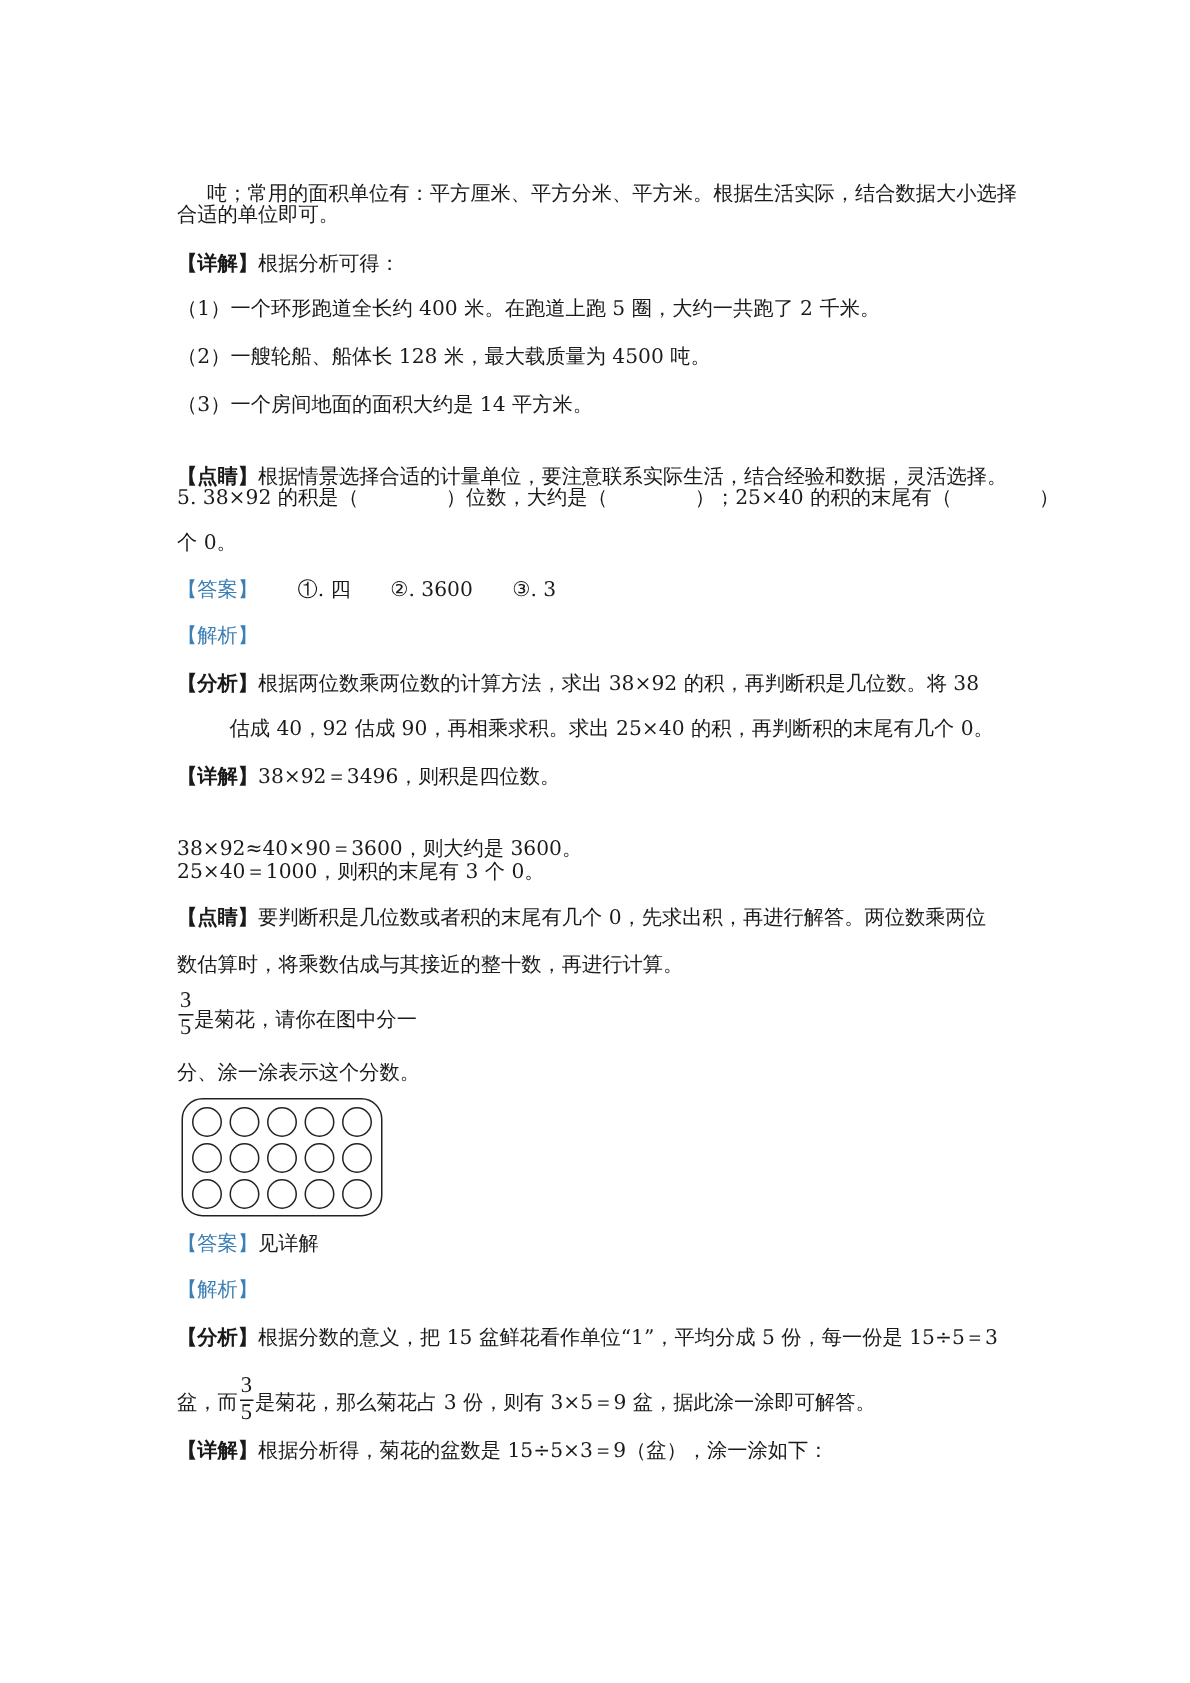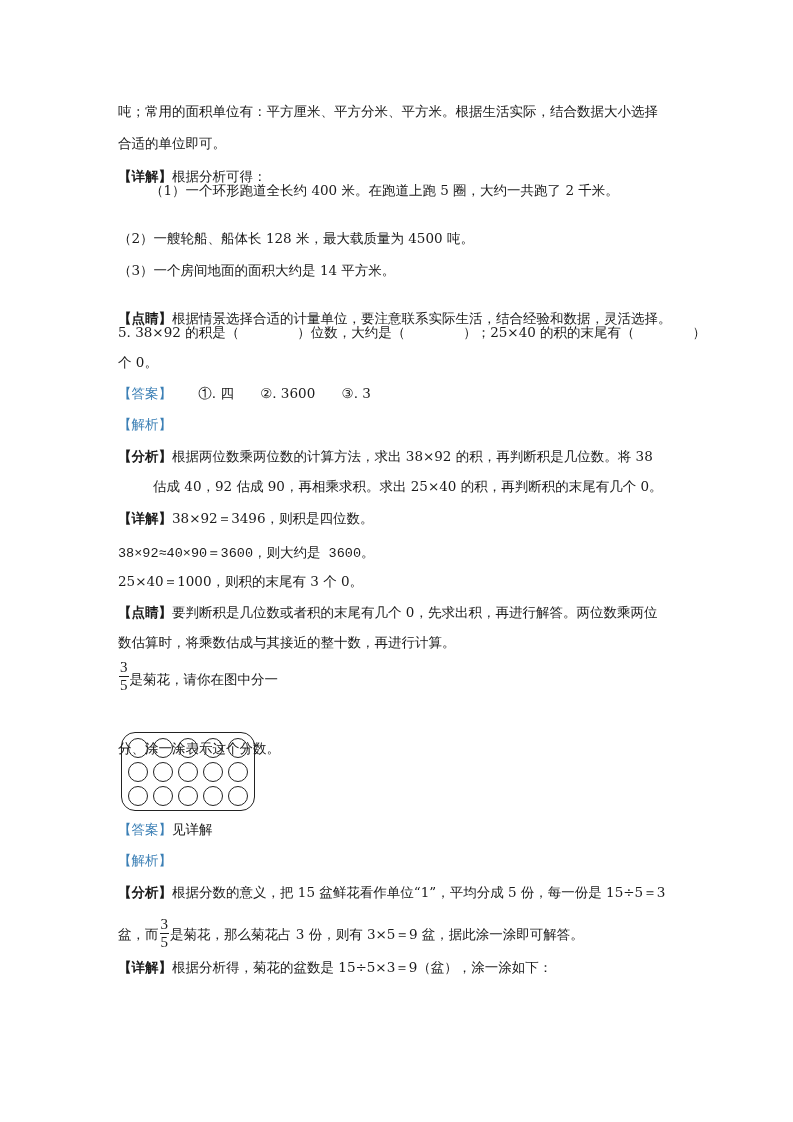--- a/index.html
+++ b/index.html
@@ -15,27 +15,27 @@
   .gap { display: inline-block; }
   .figure { position: absolute; left: 121px; top: 732px; width: 134px; height: 79px; border: 1.5px solid #222;
             border-radius: 14px; box-sizing: border-box; }
   .circ { position: absolute; width: 20px; height: 20px; border: 1.2px solid #222; border-radius: 50%; box-sizing: border-box; }
 </style>
 </head>
 <body>
 
 <div>
 
-  <div class="line" style="top:101px;">吨；常用的面积单位有：平方厘米、平方分米、平方米。根据生活实际，结合数据大小选择</div>
+  <div class="line" style="top:119px;margin-left:20px;">吨；常用的面积单位有：平方厘米、平方分米、平方米。根据生活实际，结合数据大小选择</div>
   <div class="line" style="top:133px;">合适的单位即可。</div>
 
   <div class="line" style="top:166px;">
     <span class="bold">【详解】</span><span>根据分析可得：</span>
   </div>
-  <div class="line" style="top:180px;margin-left:32px;">（1）一个环形跑道全长约 400 米。在跑道上跑 5 圈，大约一共跑了 2 千米。</div>
+  <div class="line" style="top:196px;">（1）一个环形跑道全长约 400 米。在跑道上跑 5 圈，大约一共跑了 2 千米。</div>
   <div class="line" style="top:228px;">（2）一艘轮船、船体长 128 米，最大载质量为 4500 吨。</div>
   <div class="line" style="top:260px;">（3）一个房间地面的面积大约是 14 平方米。</div>
   <div class="line" style="top:308px;">
     <span class="bold">【点睛】</span><span>根据情景选择合适的计量单位，要注意联系实际生活，结合经验和数据，灵活选择。</span>
   </div>
 
   <div class="line" style="top:322px;">
     <span>5. 38×92 的积是（</span><span class="gap" style="width:58px;"></span><span>）位数，大约是（</span><span class="gap" style="width:58px;"></span><span>）；25×40 的积的末尾有（</span><span class="gap" style="width:58px;"></span><span>）</span>
   </div>
   <div class="line" style="top:352px;text-align:center;">个 0。</div>
@@ -47,31 +47,31 @@
     <span style="display:inline-block;width:22px;"></span><span>③. 3</span>
   </div>
   <div class="line blue" style="top:414px;">【解析】</div>
   <div class="line" style="top:446px;">
     <span class="bold">【分析】</span><span>根据两位数乘两位数的计算方法，求出 38×92 的积，再判断积是几位数。将 38</span>
   </div>
   <div class="line" style="top:476px;margin-left:35px;">估成 40，92 估成 90，再相乘求积。求出 25×40 的积，再判断积的末尾有几个 0。</div>
   <div class="line" style="top:508px;">
     <span class="bold">【详解】</span><span>38×92＝3496，则积是四位数。</span>
   </div>
-  <div class="line" style="top:544px;font-family:Liberation Mono, monospace;">38×92≈40×90＝3600，则大约是 3600。</div>
+  <div class="line" style="top:556px;">38×92≈40×90＝3600，则大约是 3600。</div>
   <div class="line" style="top:571px;">25×40＝1000，则积的末尾有 3 个 0。</div>
   <div class="line" style="top:602px;">
     <span class="bold">【点睛】</span><span>要判断积是几位数或者积的末尾有几个 0，先求出积，再进行解答。两位数乘两位</span>
   </div>
   <div class="line" style="top:633px;font-family:Liberation Serif, serif;">数估算时，将乘数估成与其接近的整十数，再进行计算。</div>
 
   <div class="line" style="top:667px;">
     <span class="frac" style="margin-top:-8px;"><span class="num">3</span><span class="den">5</span></span><span>是菊花，请你在图中分一</span>
   </div>
-  <div class="line" style="top:738px;">分、涂一涂表示这个分数。</div>
+  <div class="line" style="top:705px;">分、涂一涂表示这个分数。</div>
 
   <div class="figure">
     <div class="circ" style="left:6px;top:5px;"></div>
     <div class="circ" style="left:31px;top:5px;"></div>
     <div class="circ" style="left:56px;top:5px;"></div>
     <div class="circ" style="left:81px;top:5px;"></div>
     <div class="circ" style="left:106px;top:5px;"></div>
     <div class="circ" style="left:6px;top:29px;"></div>
     <div class="circ" style="left:31px;top:29px;"></div>
     <div class="circ" style="left:56px;top:29px;"></div>

